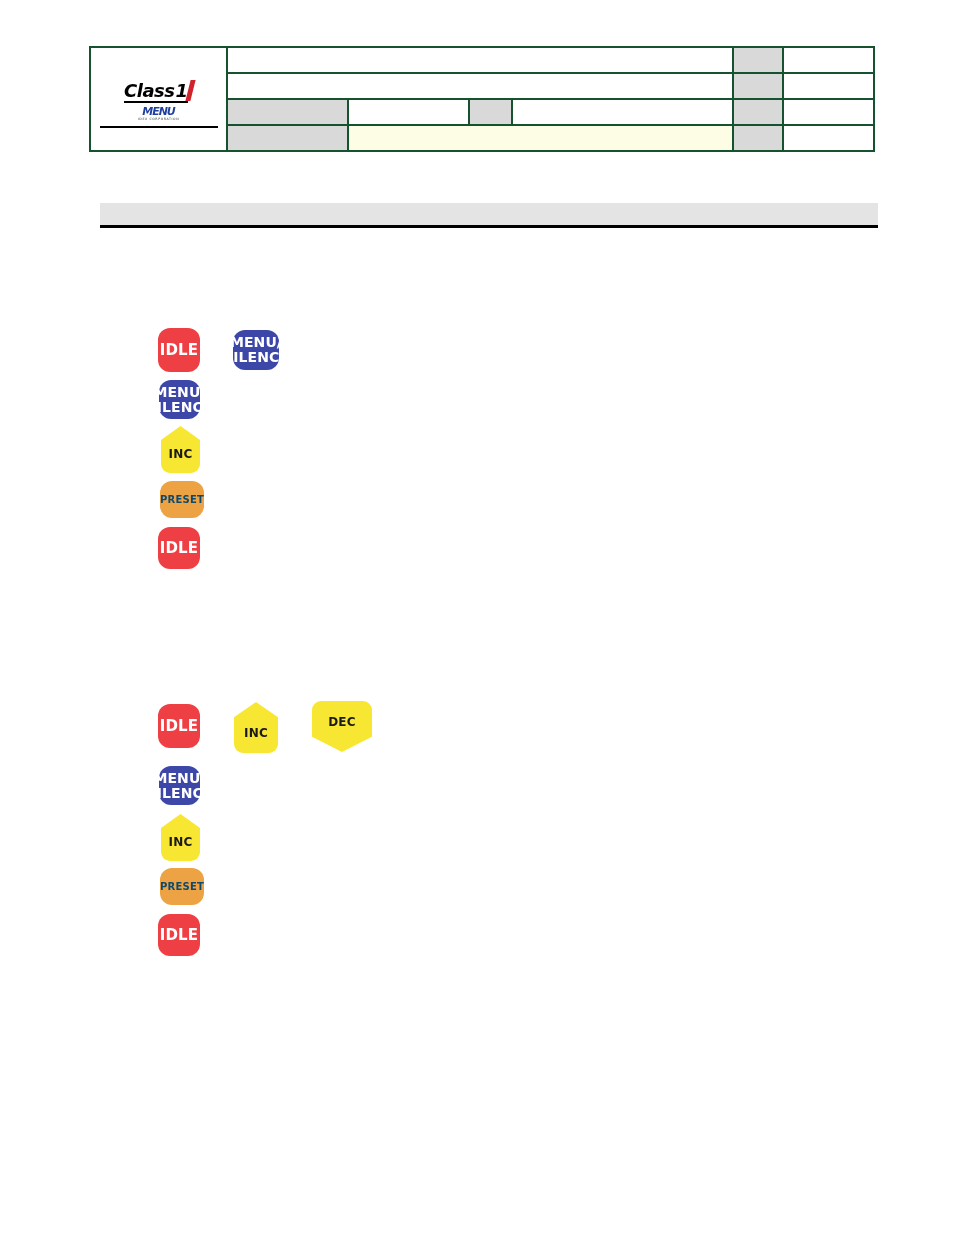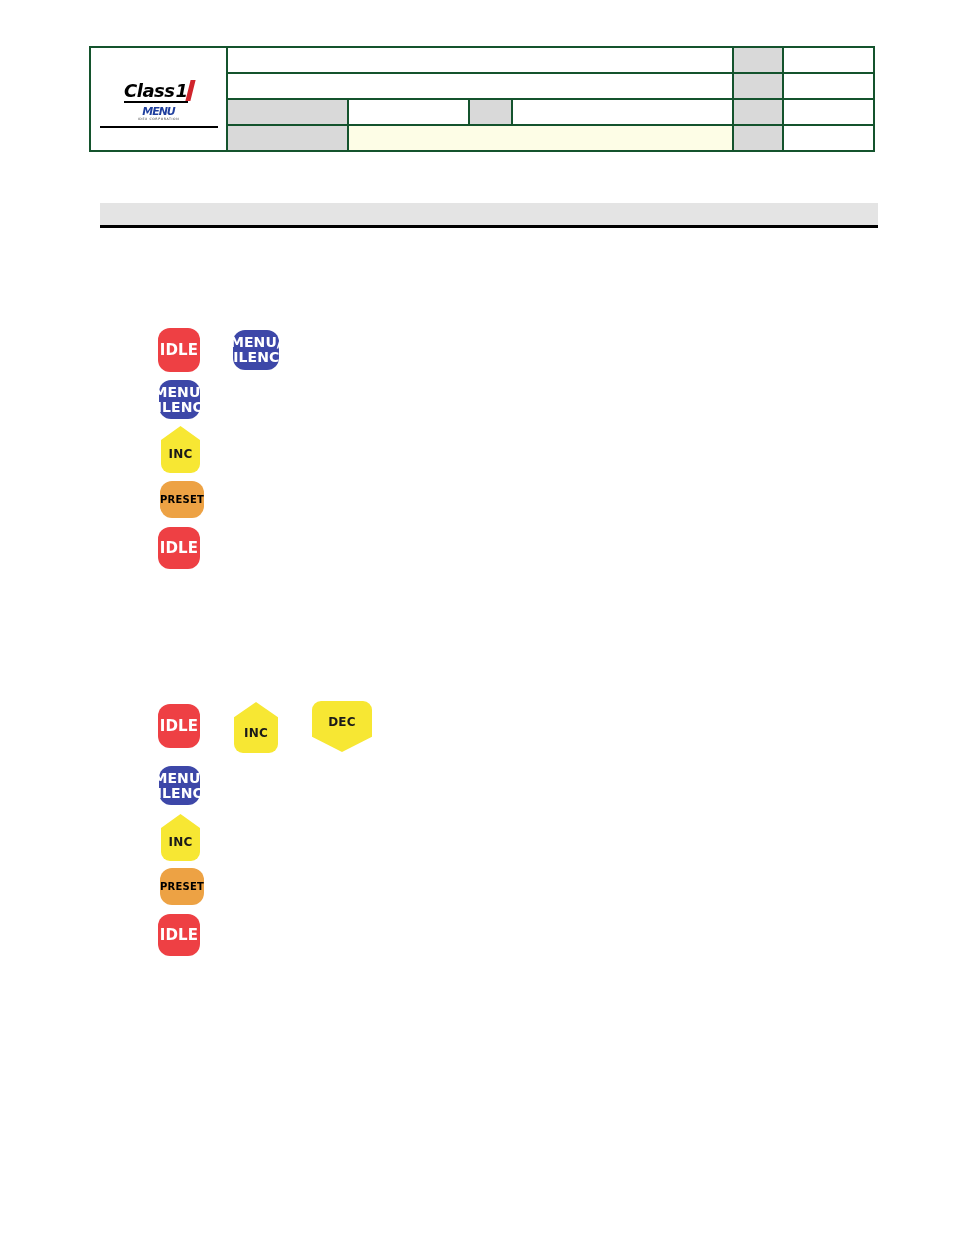--- a/index.html
+++ b/index.html
@@ -154,21 +154,21 @@
   .btn-idle {
     background: #ee4044;
     color: #ffffff;
   }
   .btn-menu {
     background: #3d47a8;
     color: #ffffff;
   }
   .btn-preset {
     background: #eda244;
-    color: #000000;
+    color: #0c4a6e;
   }
   
   .btn-inc {
     background: #f7e733;
     color: #1a1a1a;
     border-radius: 9px;
     clip-path: polygon(0% 30%, 50% 0%, 100% 30%, 100% 100%, 0% 100%);
   }
   
   .btn-dec {

